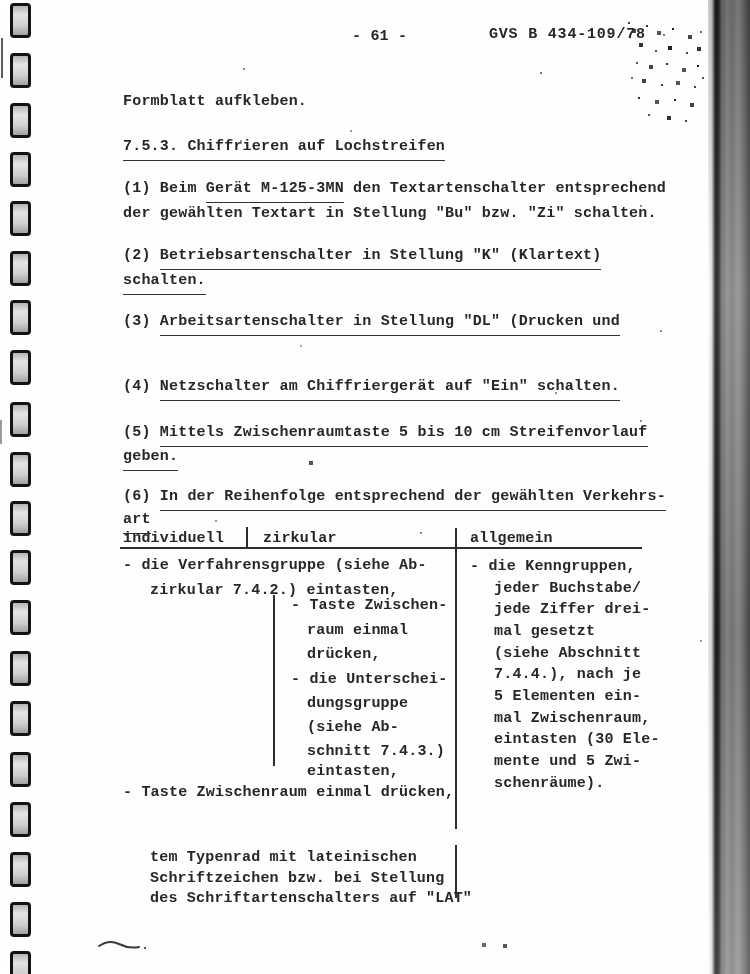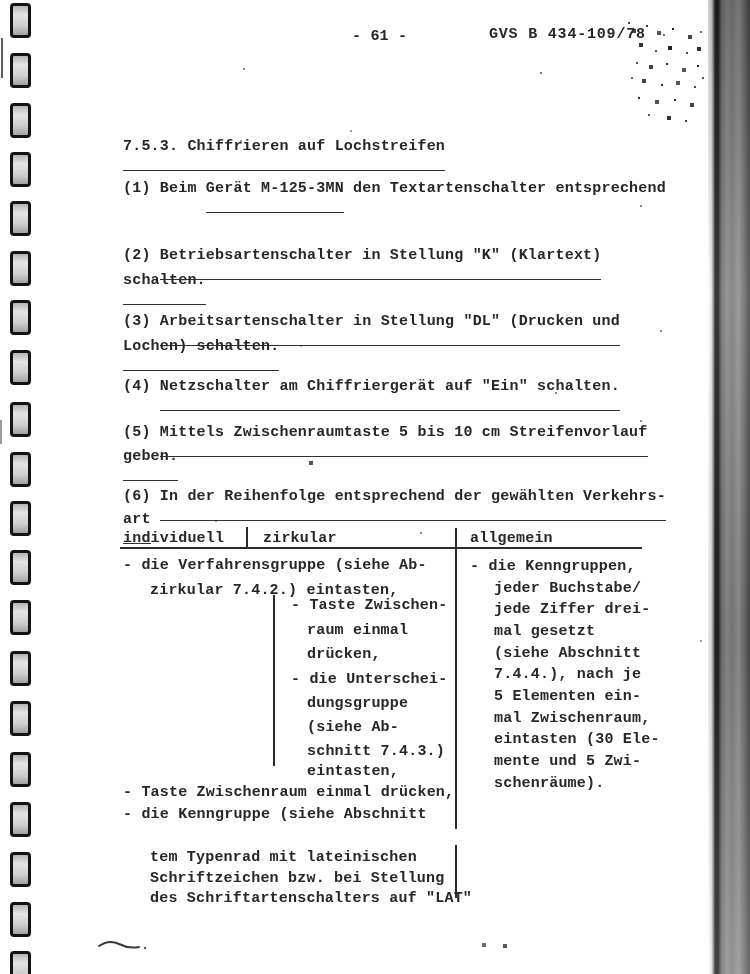--- a/index.html
+++ b/index.html
@@ -1,21 +1,21 @@
 <!DOCTYPE html>
 <html><head>
 <meta charset="utf-8">
 <style>
   html,body{margin:0;padding:0;}
   body{width:750px;height:974px;background:#fff;position:relative;overflow:hidden;
        font-family:"Liberation Mono", monospace;}
   #page{position:absolute;inset:0;background:#fefefe;border-radius:26px;}
   .ln{position:absolute;font:700 15px/17px "Liberation Mono", monospace;color:#272727;
       white-space:pre;letter-spacing:.2px;}
-  .u{border-bottom:1.8px solid #303030;padding-bottom:15px;}
+  .u{border-bottom:1.8px solid #303030;padding-bottom:5px;}
   .seg{display:inline-block;}
   .hline{position:absolute;background:#2c2c2c;height:1.8px;}
   .vline{position:absolute;background:#2c2c2c;width:1.8px;}
   .hole{position:absolute;left:10px;width:15px;height:29px;border:3px solid #131313;
         border-radius:4px;background:linear-gradient(180deg,#b5b5b5,#e4e4e4 30%,#cfcfcf 68%,#a2a2a2);}
   .edge-strip{position:absolute;top:0;right:0;width:42px;height:974px;
       background:linear-gradient(90deg,#ffffff 0%,#e2e2e2 8%,#9a9a9a 12%,#232323 17%,#1d1d1d 24%,
                  #6e6e6e 32%,#8b8b8b 46%,#7c7c7c 58%,#929292 72%,#6f6f6f 86%,#555555 95%,#4b4b4b 100%);}
   .edge-strip:after{content:"";position:absolute;inset:0;
       background:linear-gradient(180deg,rgba(0,0,0,.18),rgba(255,255,255,.10) 30%,rgba(0,0,0,.08) 65%,rgba(255,255,255,.16));}
@@ -67,29 +67,30 @@
 
   <div class="edge-strip"></div>
   <div class="edge-line" style="left:1px;top:38px;width:2px;height:40px;background:#5d5d5d"></div>
   <div class="edge-line" style="left:0;top:420px;width:1.5px;height:24px;background:#9a9a9a"></div>
   <div class="noise-cluster"></div>
   <div class="specks"></div>
 
   <div class="ln" style="left:352px;top:28px">- 61 -</div>
   <div class="ln" style="left:489px;top:26px;letter-spacing:.8px">GVS B 434-109/78</div>
 
+  <div class="ln" style="left:123px;top:93px">Formblatt aufkleben.</div>
   <div class="ln u" style="left:123px;top:138px">7.5.3. Chiffrieren auf Lochstreifen</div>
 
   <div class="ln" style="left:123px;top:180px"><span class="seg">(1) Beim </span><span class="seg u">Gerät M-125-3MN</span><span class="seg"> den Textartenschalter entsprechend</span></div>
+  <div class="ln" style="left:123px;top:205px">der gewählten Textart in Stellung "Bu" bzw. "Zi" schalten.</div>
 
   <div class="ln" style="left:123px;top:247px"><span class="seg">(2) </span><span class="seg u">Betriebsartenschalter in Stellung "K" (Klartext)</span></div>
   <div class="ln u" style="left:123px;top:272px">schalten.</div>
 
   <div class="ln" style="left:123px;top:313px"><span class="seg">(3) </span><span class="seg u">Arbeitsartenschalter in Stellung "DL" (Drucken und</span></div>
-  <div class="ln u" style="left:123px;top:338px">Lochen) schalten.</div>
 
   <div class="ln" style="left:123px;top:378px"><span class="seg">(4) </span><span class="seg u">Netzschalter am Chiffriergerät auf "Ein" schalten.</span></div>
 
   <div class="ln" style="left:123px;top:424px"><span class="seg">(5) </span><span class="seg u">Mittels Zwischenraumtaste 5 bis 10 cm Streifenvorlauf</span></div>
   <div class="ln u" style="left:123px;top:448px">geben.</div>
 
   <div class="ln" style="left:123px;top:488px"><span class="seg">(6) </span><span class="seg u">In der Reihenfolge entsprechend der gewählten Verkehrs-</span></div>
   <div class="ln u" style="left:123px;top:511px">art</div>
 
   <div class="ln" style="left:123px;top:530px">individuell</div>
@@ -108,21 +109,20 @@
   <div class="ln" style="left:291px;top:597px">- Taste Zwischen-</div>
   <div class="ln" style="left:307px;top:622px">raum einmal</div>
   <div class="ln" style="left:307px;top:646px">drücken,</div>
   <div class="ln" style="left:291px;top:671px">- die Unterschei-</div>
   <div class="ln" style="left:307px;top:695px">dungsgruppe</div>
   <div class="ln" style="left:307px;top:719px">(siehe Ab-</div>
   <div class="ln" style="left:307px;top:743px">schnitt 7.4.3.)</div>
   <div class="ln" style="left:307px;top:763px">eintasten,</div>
 
   <div class="ln" style="left:123px;top:784px">- Taste Zwischenraum einmal drücken,</div>
-  <div class="ln" style="left:123px;top:806px">- die Kenngruppe (siehe Abschnitt</div>
   <div class="ln" style="left:150px;top:870px">Schriftzeichen bzw. bei Stellung</div>
   <div class="ln" style="left:150px;top:849px">tem Typenrad mit lateinischen</div>
   <div class="ln" style="left:150px;top:890px">des Schriftartenschalters auf "LAT"</div>
 
   <div class="ln" style="left:470px;top:558px">- die Kenngruppen,</div>
   <div class="ln" style="left:494px;top:580px">jeder Buchstabe/</div>
   <div class="ln" style="left:494px;top:601px">jede Ziffer drei-</div>
   <div class="ln" style="left:494px;top:623px">mal gesetzt</div>
   <div class="ln" style="left:494px;top:645px">(siehe Abschnitt</div>
   <div class="ln" style="left:494px;top:666px">7.4.4.), nach je</div>

